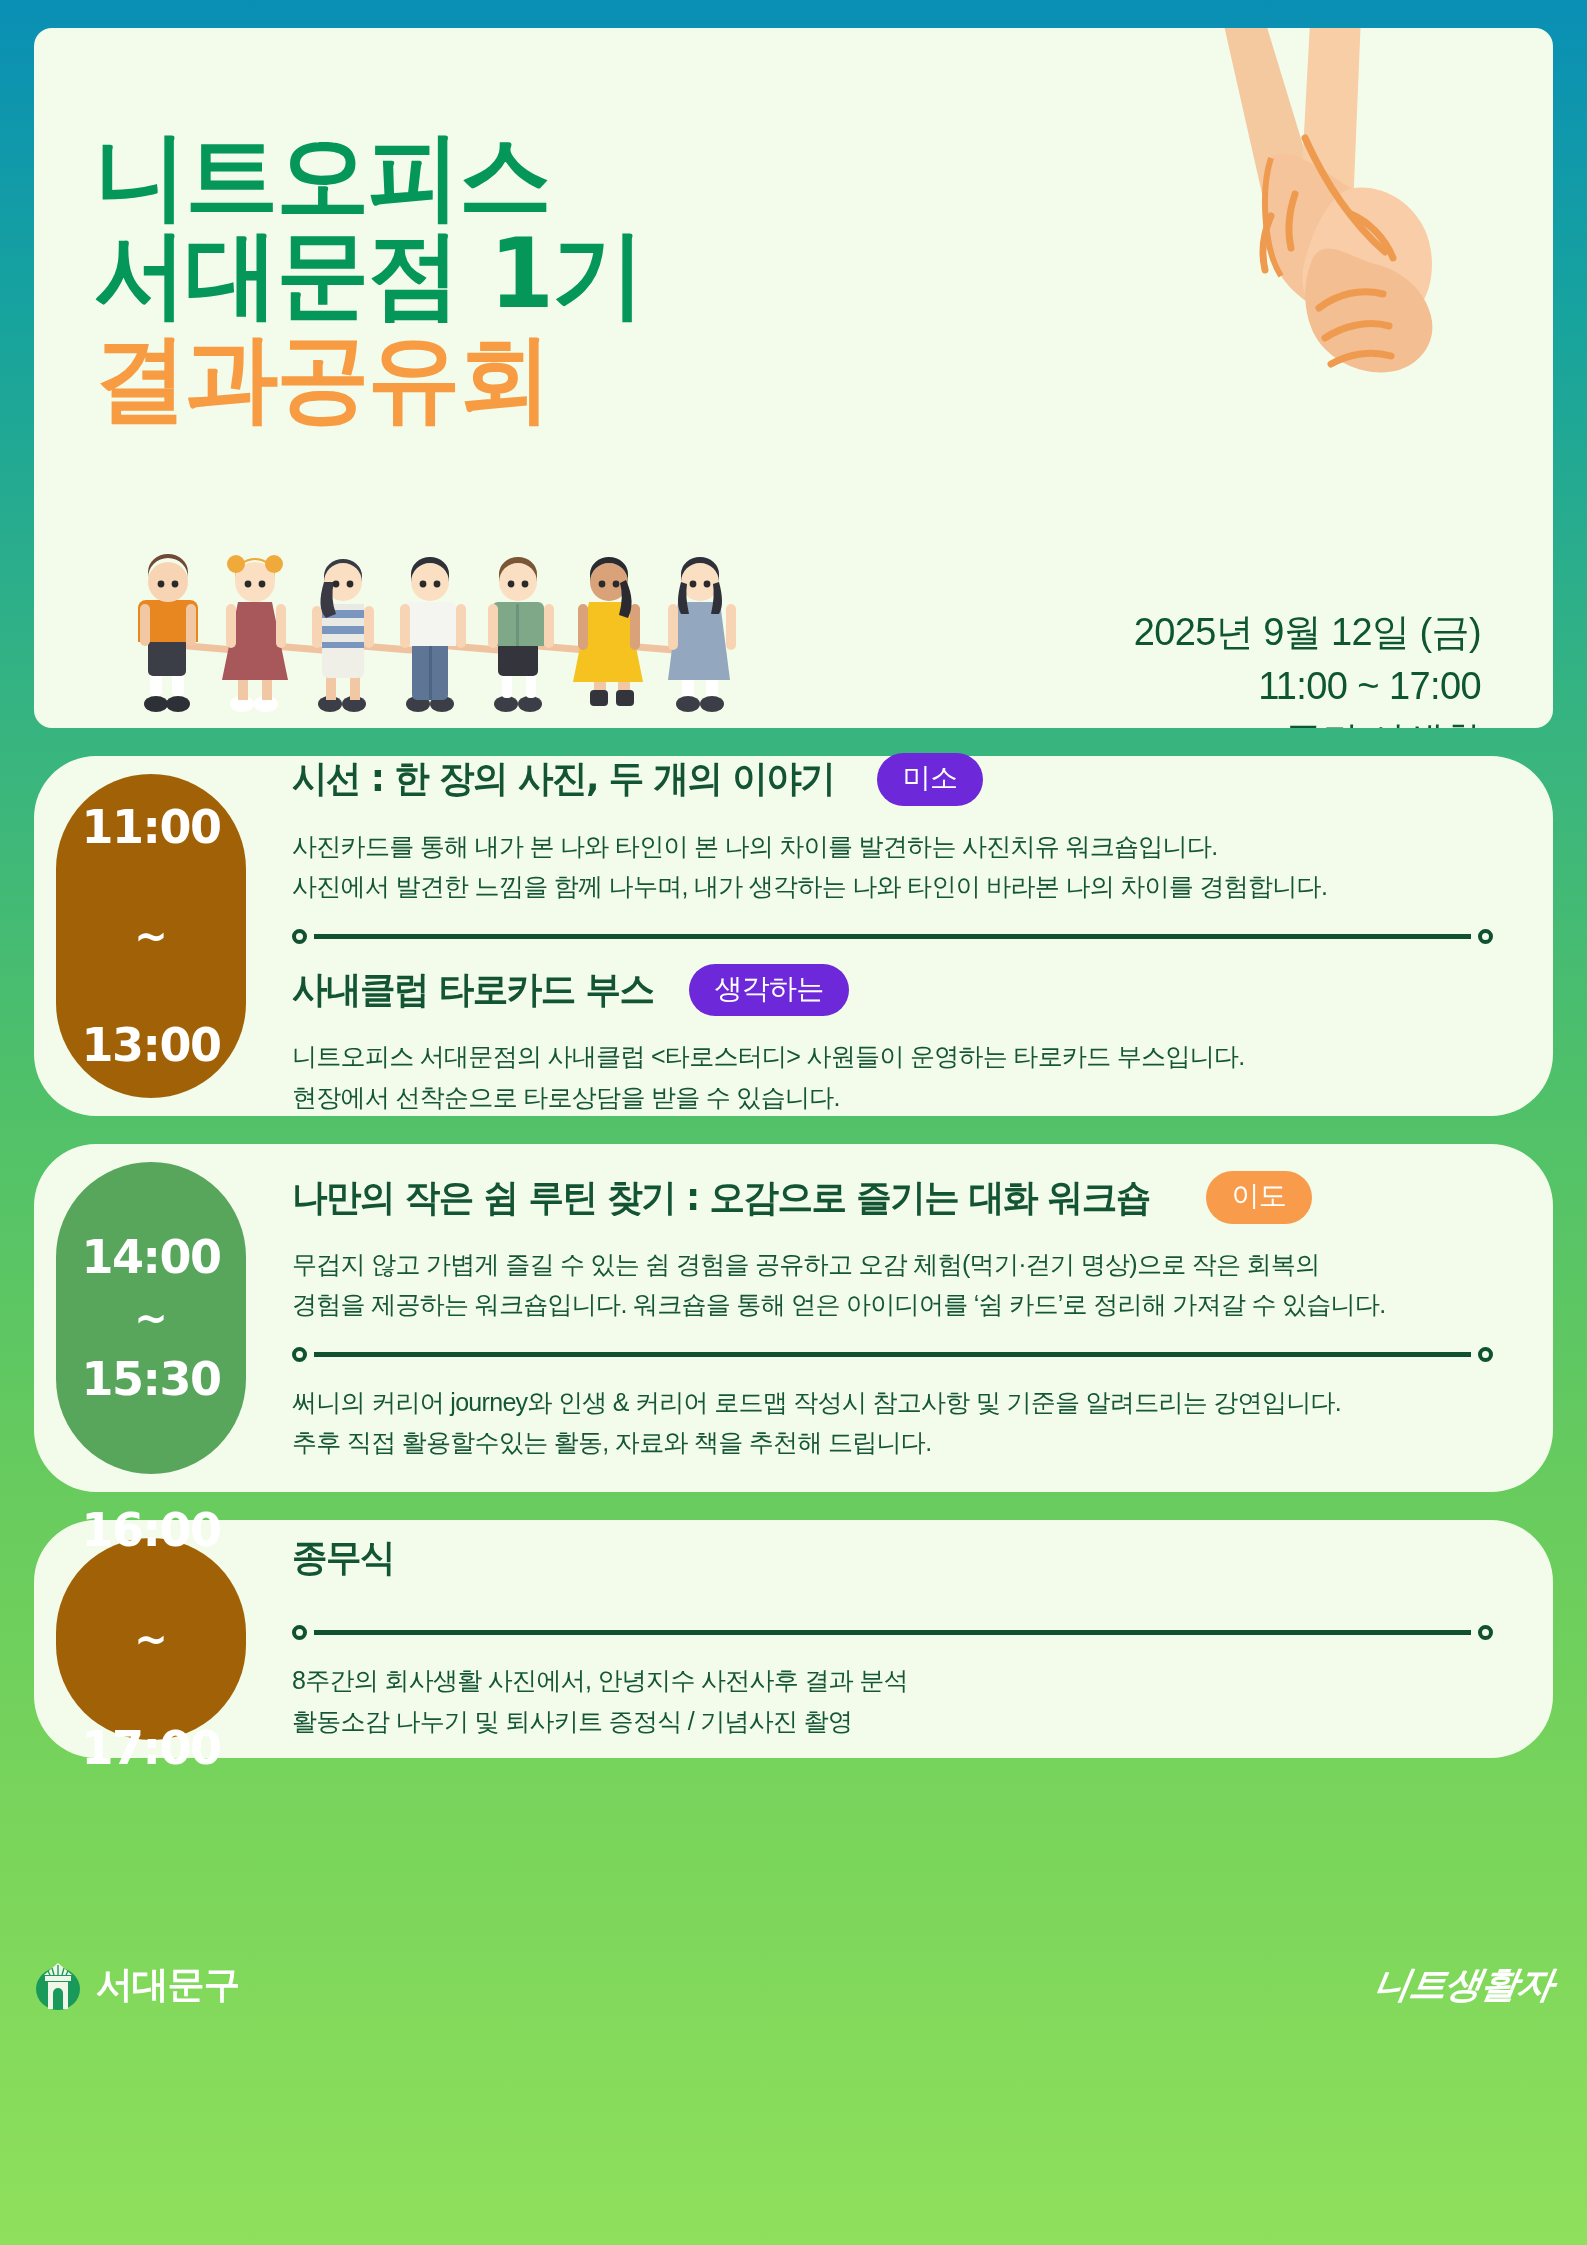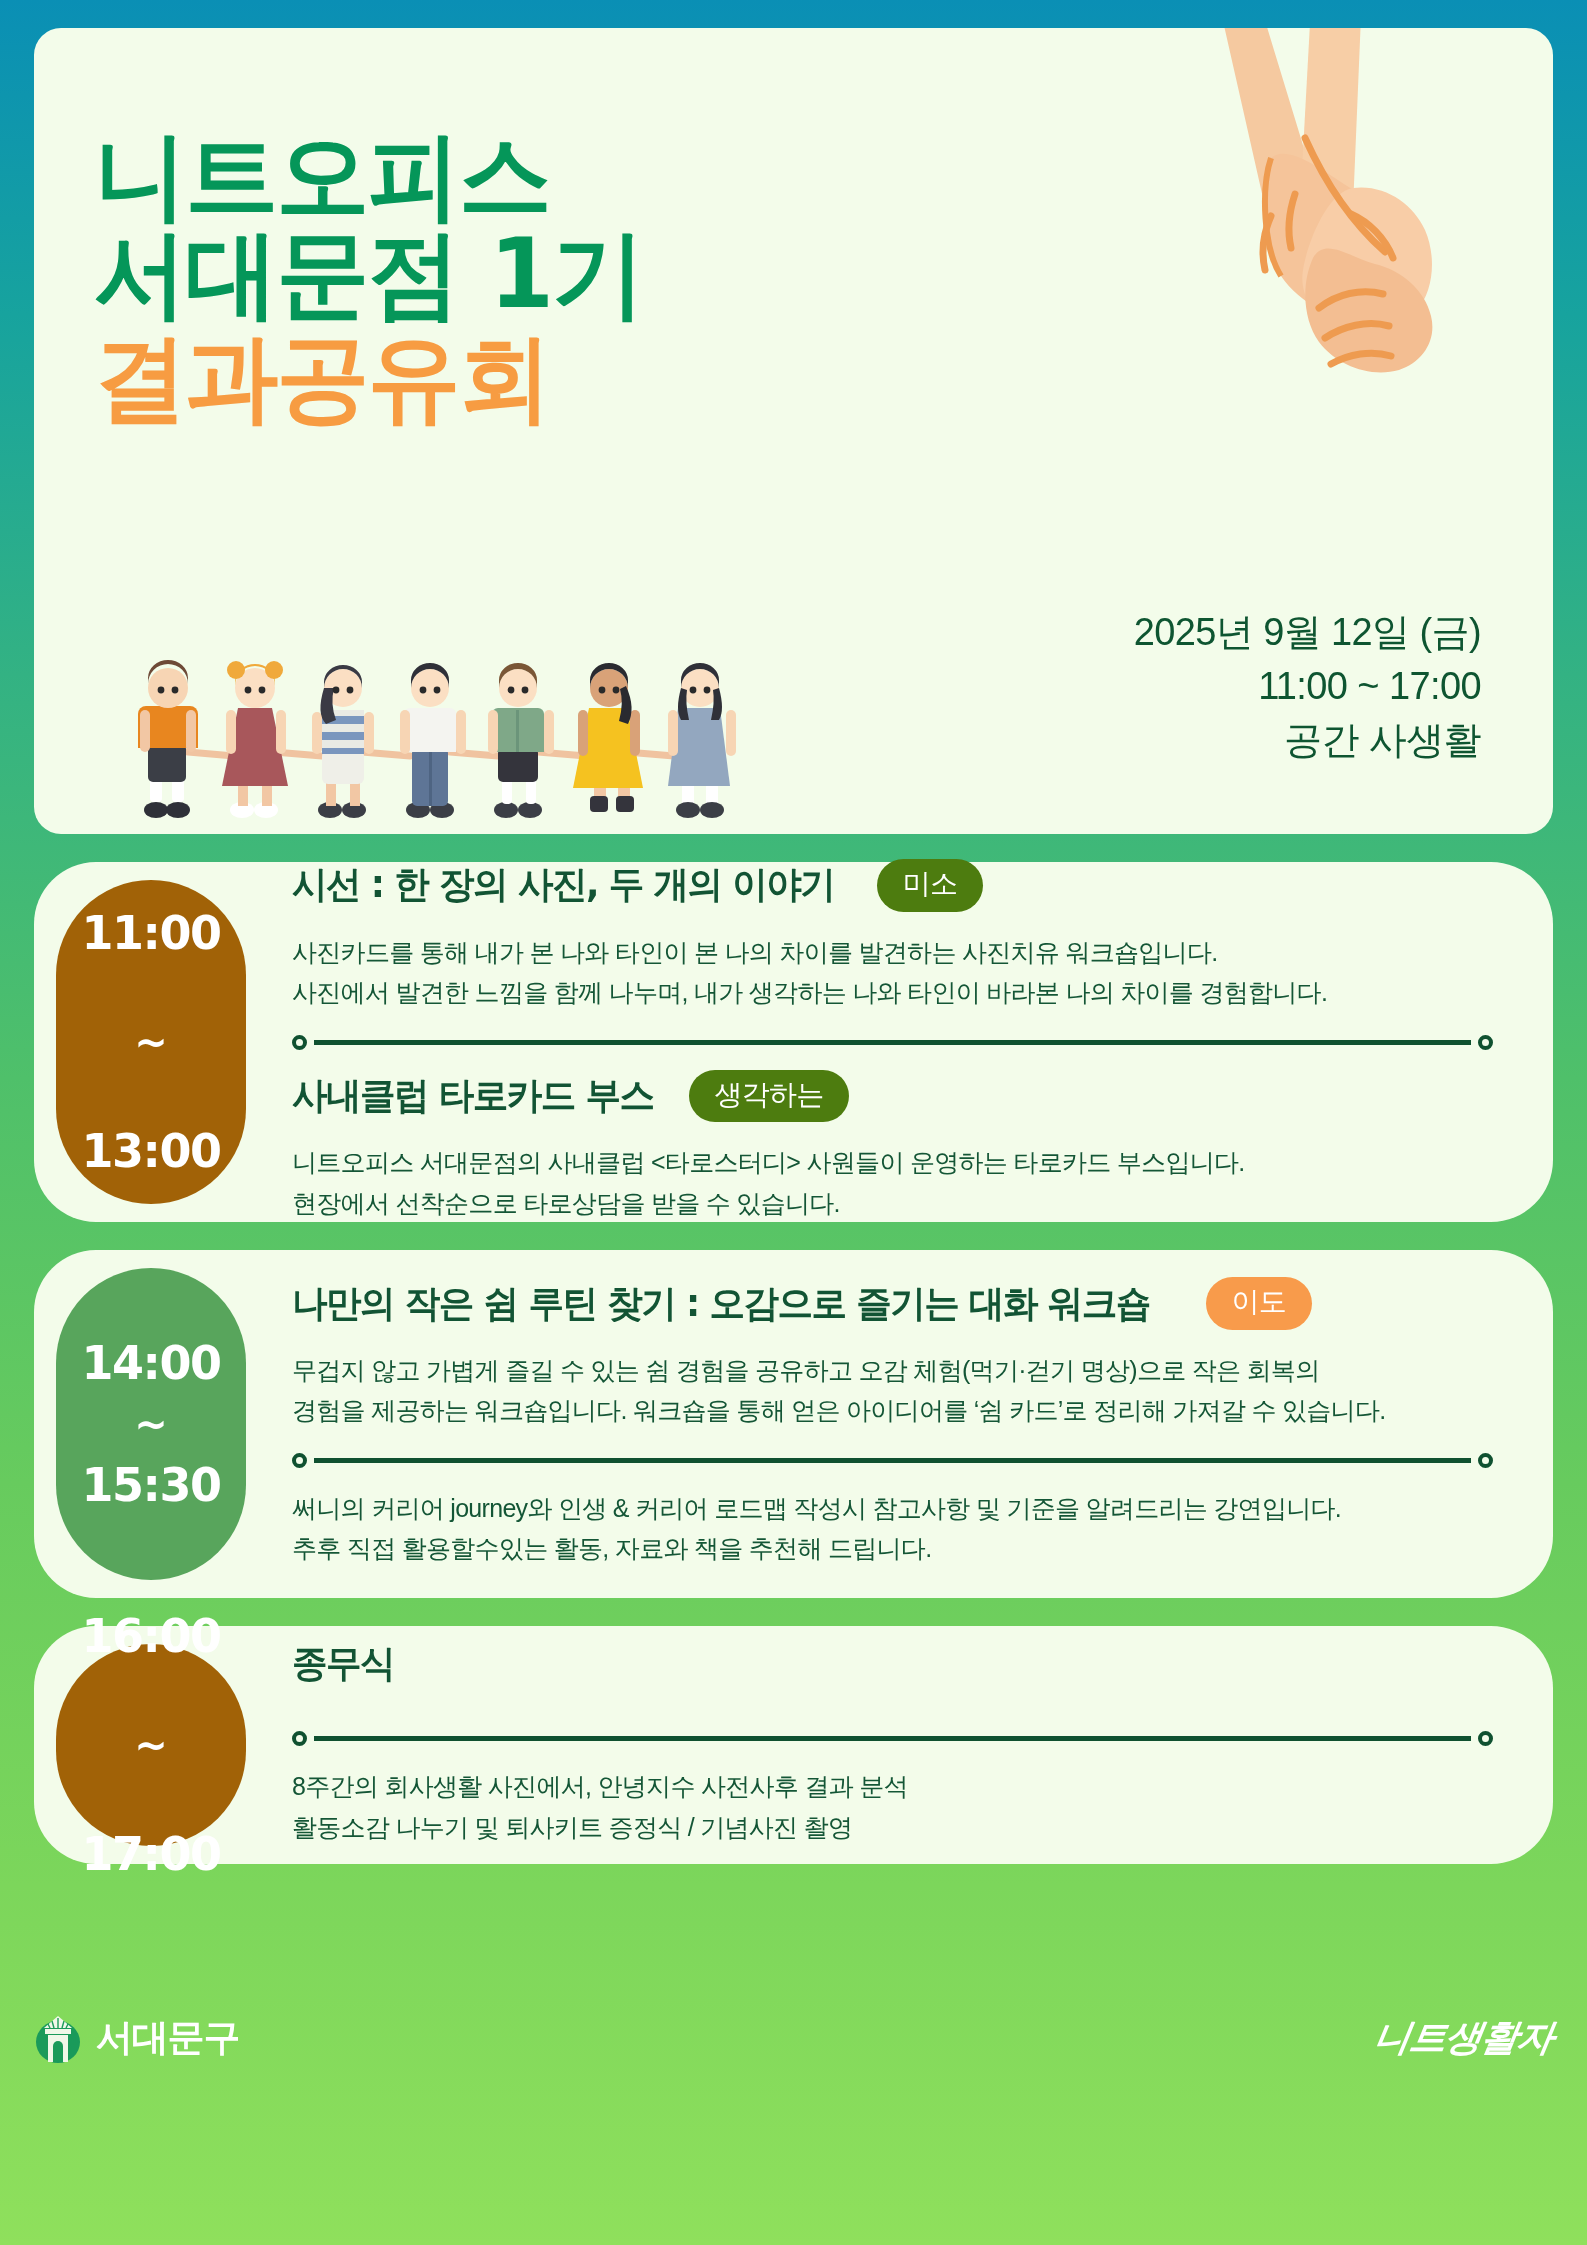--- a/index.html
+++ b/index.html
@@ -27,23 +27,23 @@
     position: absolute;
     inset: 0;
     padding: 28px 34px 0 34px;
     display: flex;
     flex-direction: column;
   }
 
   
   .header-card {
     position: relative;
-    height: 806px;
+    height: 700px;
     background: #F3FCEA;
-    border-radius: 27px;
+    border-radius: 18px;
     overflow: hidden;
     flex: none;
   }
 
   .title-block {
     position: absolute;
     left: 60px;
     top: 100px;
     z-index: 4;
   }
@@ -166,21 +166,21 @@
     border-radius: 44px;
     padding: 10px 26px 12px 26px;
     color: #FFFFFF;
     font-family: "DejaVu Sans", sans-serif;
     font-weight: 500;
     font-size: 28px;
     letter-spacing: -0.8px;
     white-space: nowrap;
     line-height: 1.1;
   }
-  .badge.green  { background: #4d7c0f; }
+  .badge.green  { background: #6d28d9; }
   .badge.orange { background: #F89B4B; }
 
   .session-desc {
     color: #145636;
     font-size: 25px;
     line-height: 1.62;
     letter-spacing: -0.7px;
   }
   .session-desc div { white-space: nowrap; }
 

